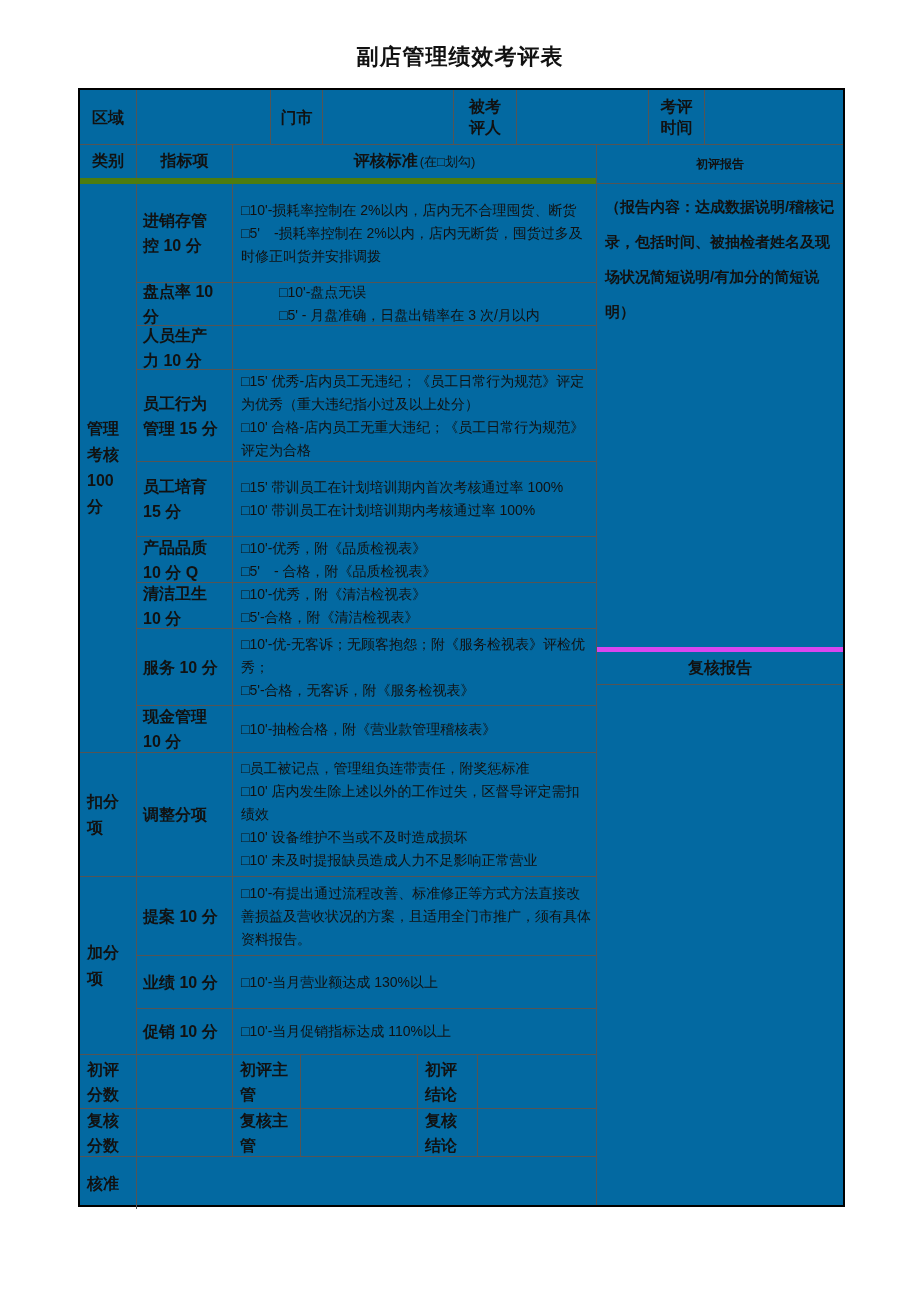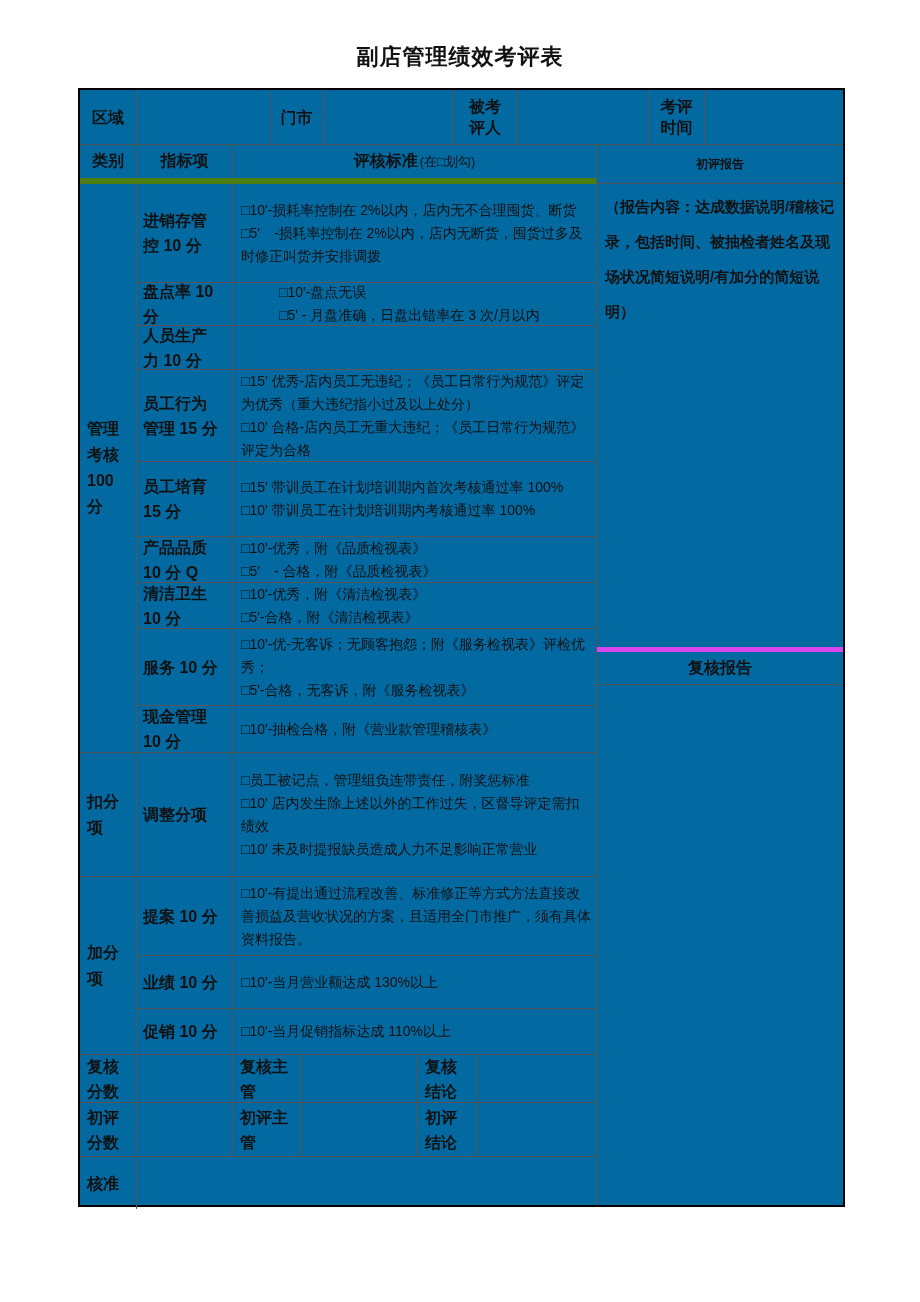--- a/index.html
+++ b/index.html
@@ -176,20 +176,21 @@
       </div>
 
       <div class="sec">
         <div class="cat-cell">扣分项</div>
         <div class="sec-rows">
           <div class="irow hH">
             <div class="ind-cell">调整分项</div>
             <div class="std-cell">
                 <div class="std-line">□员工被记点，管理组负连带责任，附奖惩标准</div>
                 <div class="std-line">□10' 店内发生除上述以外的工作过失，区督导评定需扣绩效</div>
+                <div class="std-line">□10' 设备维护不当或不及时造成损坏</div>
                 <div class="std-line">□10' 未及时提报缺员造成人力不足影响正常营业</div>
               </div>
           </div>
         </div>
       </div>
 
       <div class="sec">
         <div class="cat-cell">加分项</div>
         <div class="sec-rows">
           <div class="irow hI">
@@ -206,36 +207,36 @@
           </div>
           <div class="irow hK">
             <div class="ind-cell">促销 10 分</div>
             <div class="std-cell">
                 <div class="std-line">□10'-当月促销指标达成 110%以上</div>
               </div>
           </div>
         </div>
       </div>
 
+      <div class="score-row sr1">
+        <div class="cell score-lbl sc1">初评分数</div>
+        <div class="cell sc2"></div>
+        <div class="cell score-lbl sc3">初评主管</div>
+        <div class="cell sc4"></div>
+        <div class="cell score-lbl sc5">初评结论</div>
+        <div class="cell sc6"></div>
+      </div>
       <div class="score-row sr2">
         <div class="cell score-lbl sc1">复核分数</div>
         <div class="cell sc2"></div>
         <div class="cell score-lbl sc3">复核主管</div>
         <div class="cell sc4"></div>
         <div class="cell score-lbl sc5">复核结论</div>
         <div class="cell sc6"></div>
       </div>
-      <div class="score-row sr1">
-        <div class="cell score-lbl sc1">初评分数</div>
-        <div class="cell sc2"></div>
-        <div class="cell score-lbl sc3">初评主管</div>
-        <div class="cell sc4"></div>
-        <div class="cell score-lbl sc5">初评结论</div>
-        <div class="cell sc6"></div>
-      </div>
       <div class="score-row sr3">
         <div class="cell score-lbl sc1">核准</div>
         <div class="cell sc6"></div>
       </div>
 
     </div>
 
     <div class="right">
       <div class="r-hdr">初评报告</div>
       <div class="r-note">（报告内容：达成数据说明/稽核记录，包括时间、被抽检者姓名及现场状况简短说明/有加分的简短说明）</div>

